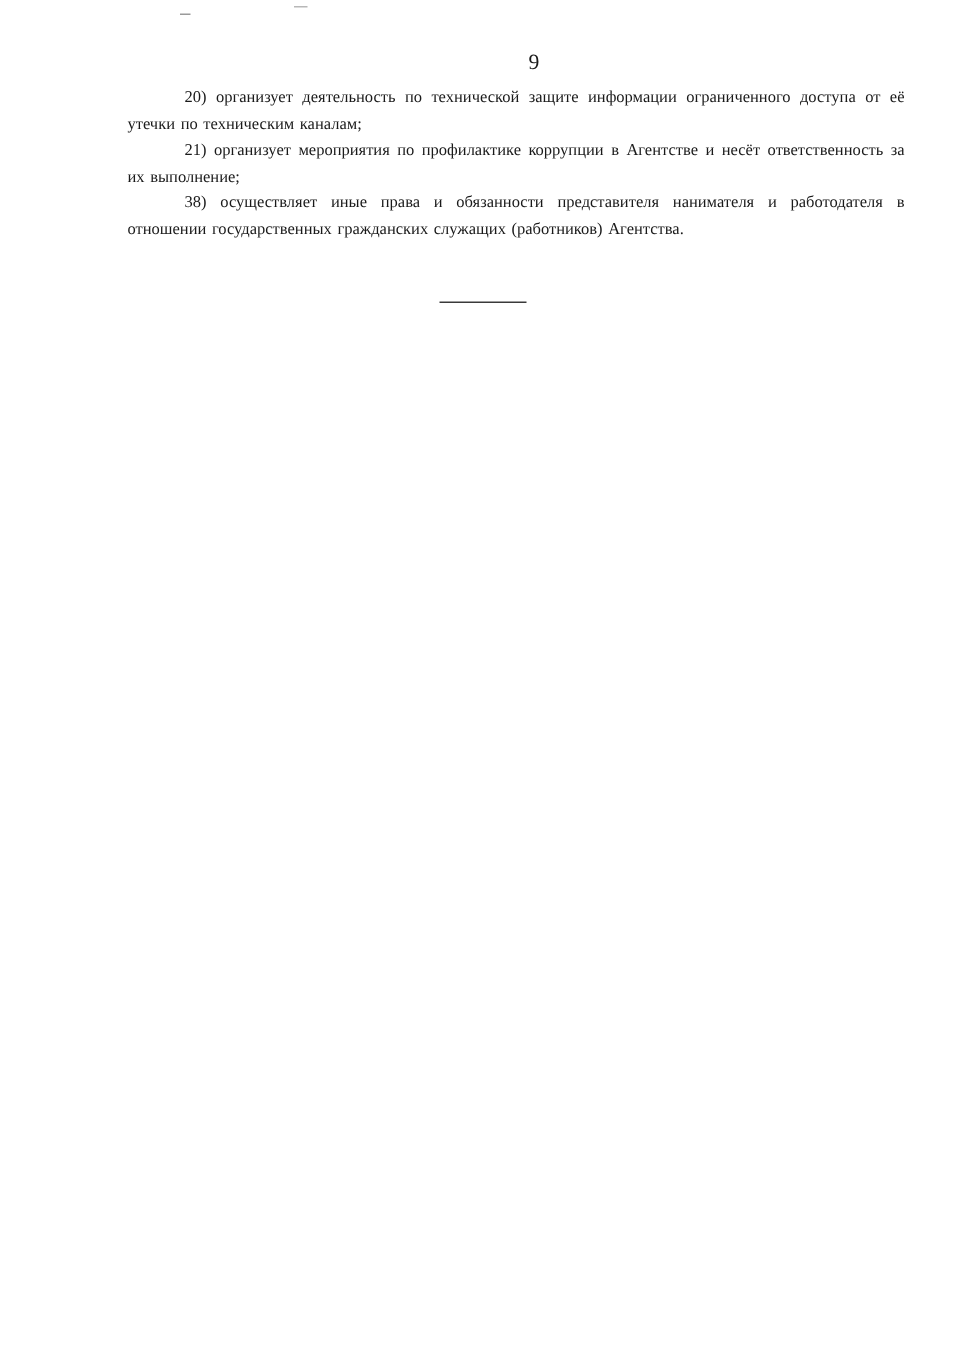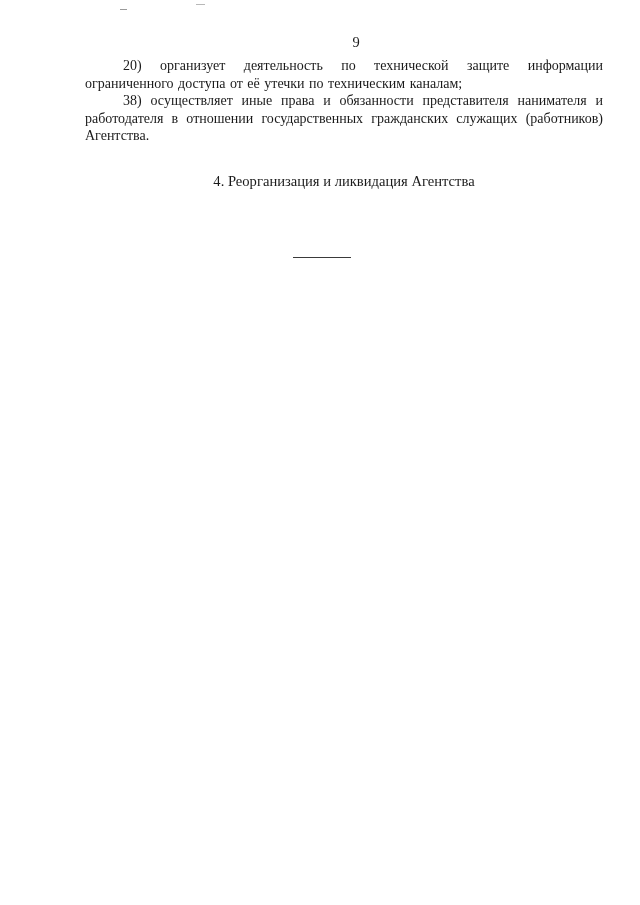--- a/index.html
+++ b/index.html
@@ -25,21 +25,21 @@
   .page-number {
     text-align: center;
     font-size: 14.5px;
     line-height: 17px;
     margin-bottom: 6px;
     
     transform: translateX(12px);
   }
   .body-text p {
     margin: 0;
-    font-size: 14px;
+    font-size: 11px;
     line-height: 17.6px;
     text-align: justify;
     text-align-last: left;
     text-indent: 38px;
     word-spacing: 1px;
   }
   .section-heading {
     margin: 0;
     font-size: 14.6px;
     line-height: 17.6px;
@@ -66,24 +66,24 @@
 <body>
 
 <div class="page">
 
   <div class="page-number">9</div>
 
   <div class="body-text">
 
     <p>20) организует деятельность по технической защите информации ограниченного доступа от её утечки по техническим каналам;</p>
 
+    <p>21) организует мероприятия по профилактике коррупции в Агентстве и несёт ответственность за их выполнение;</p>
 
     <p>38) осуществляет иные права и обязанности представителя нанимателя и работодателя в отношении государственных гражданских служащих (работников) Агентства.</p>
 
-    <h2 class="section-heading">4. Реорганизация и ликвидация Агентства</h2>
 
 
   </div>
 
   <hr class="end-divider">
 
 </div>
 
 <span class="scan-artifact artifact-1"></span>
 <span class="scan-artifact artifact-2"></span>

